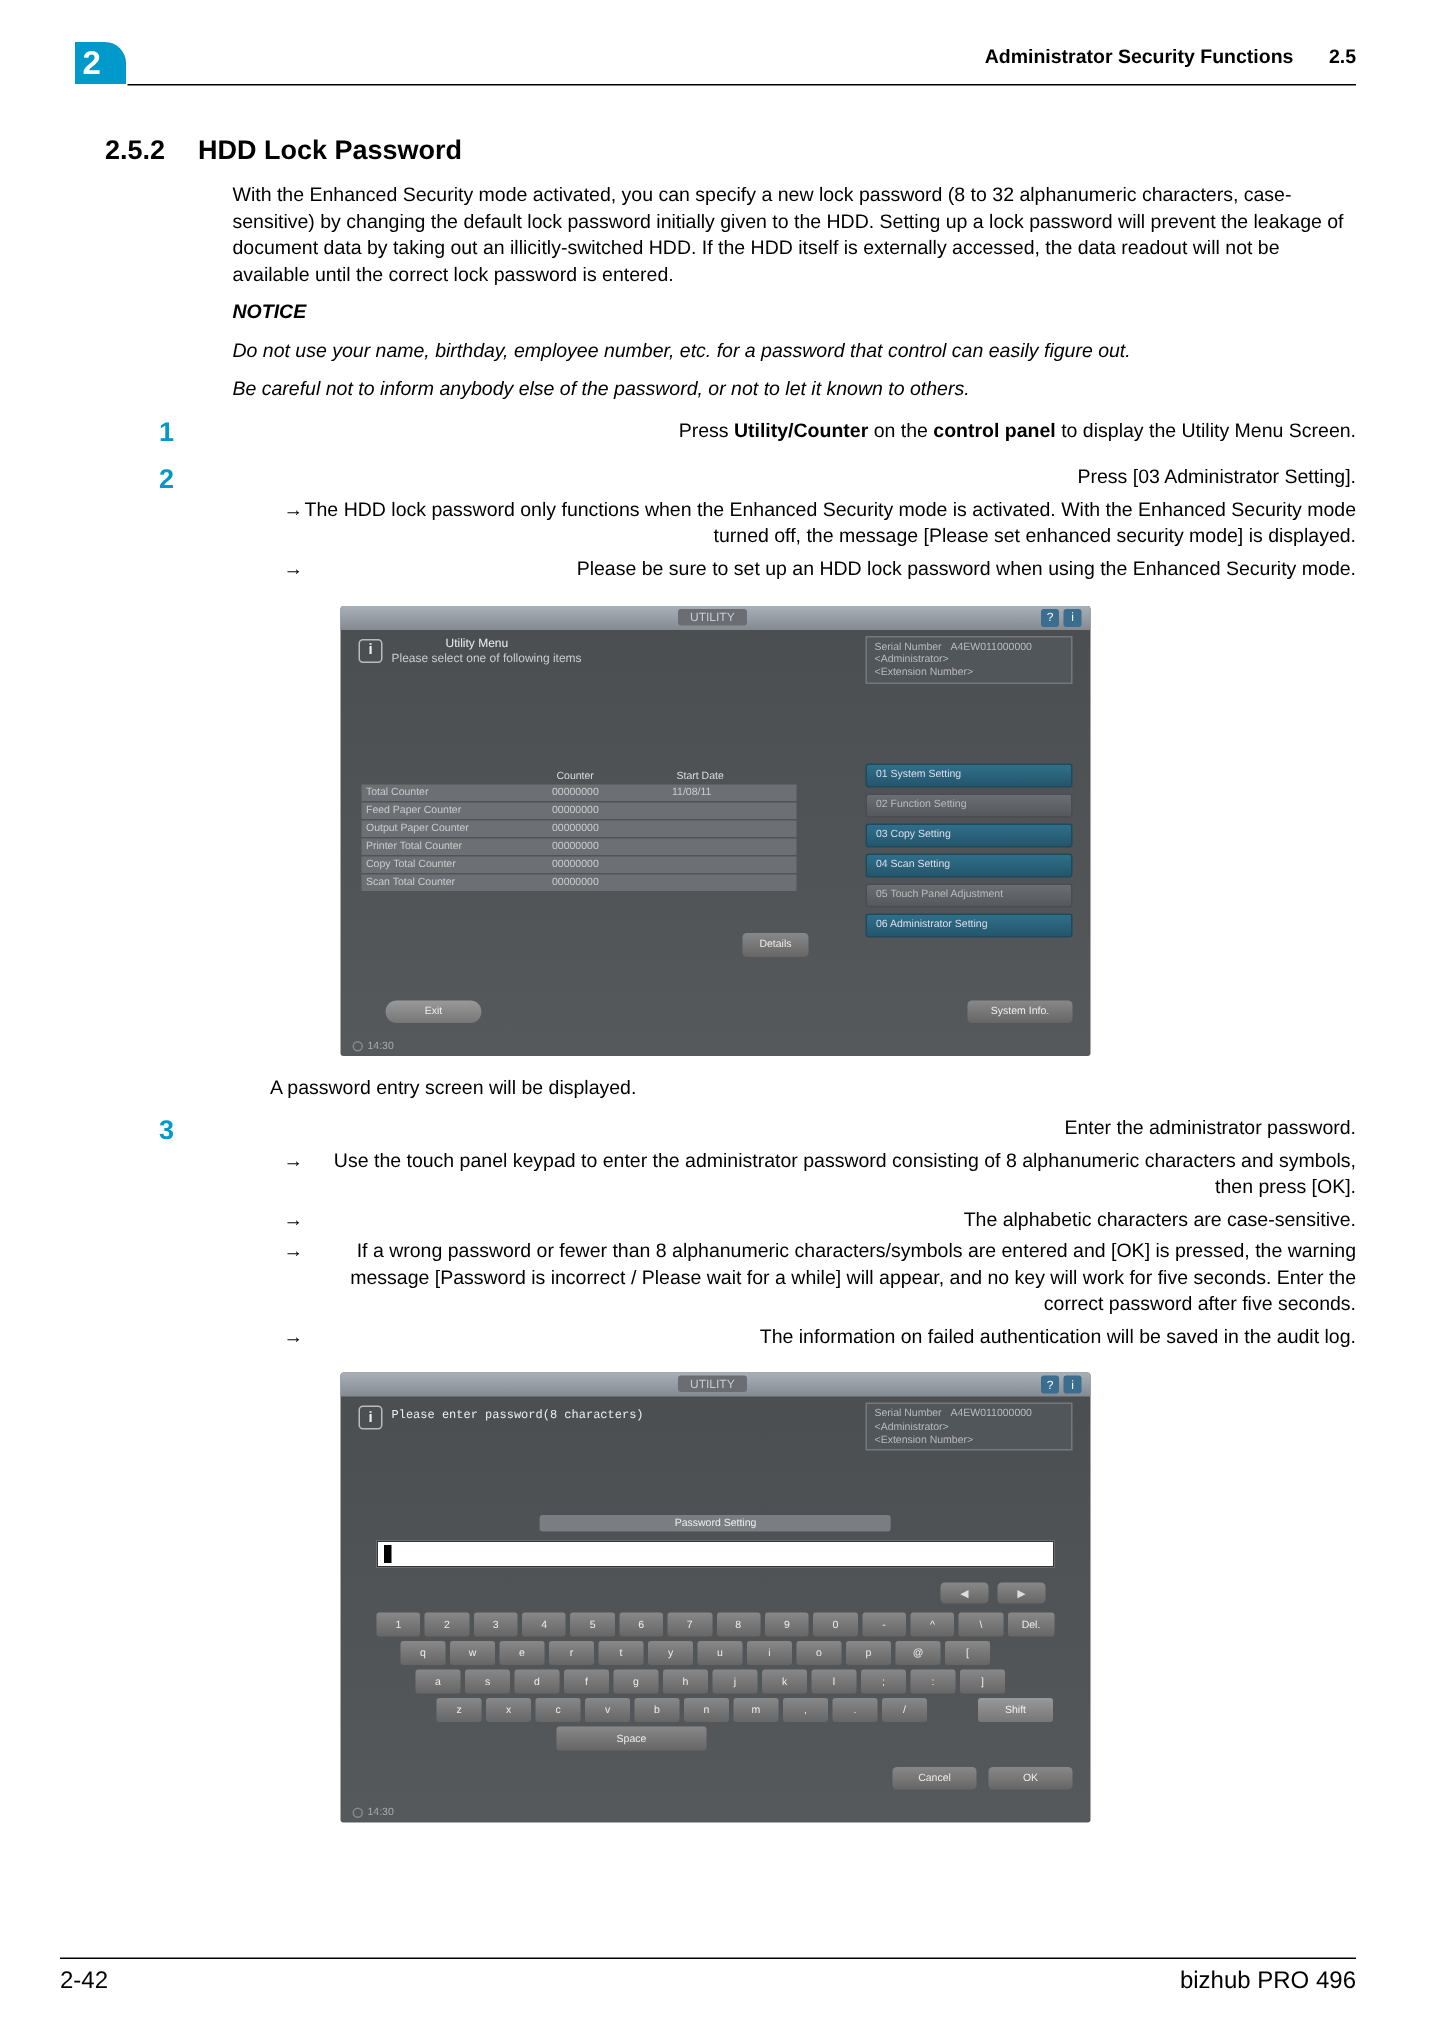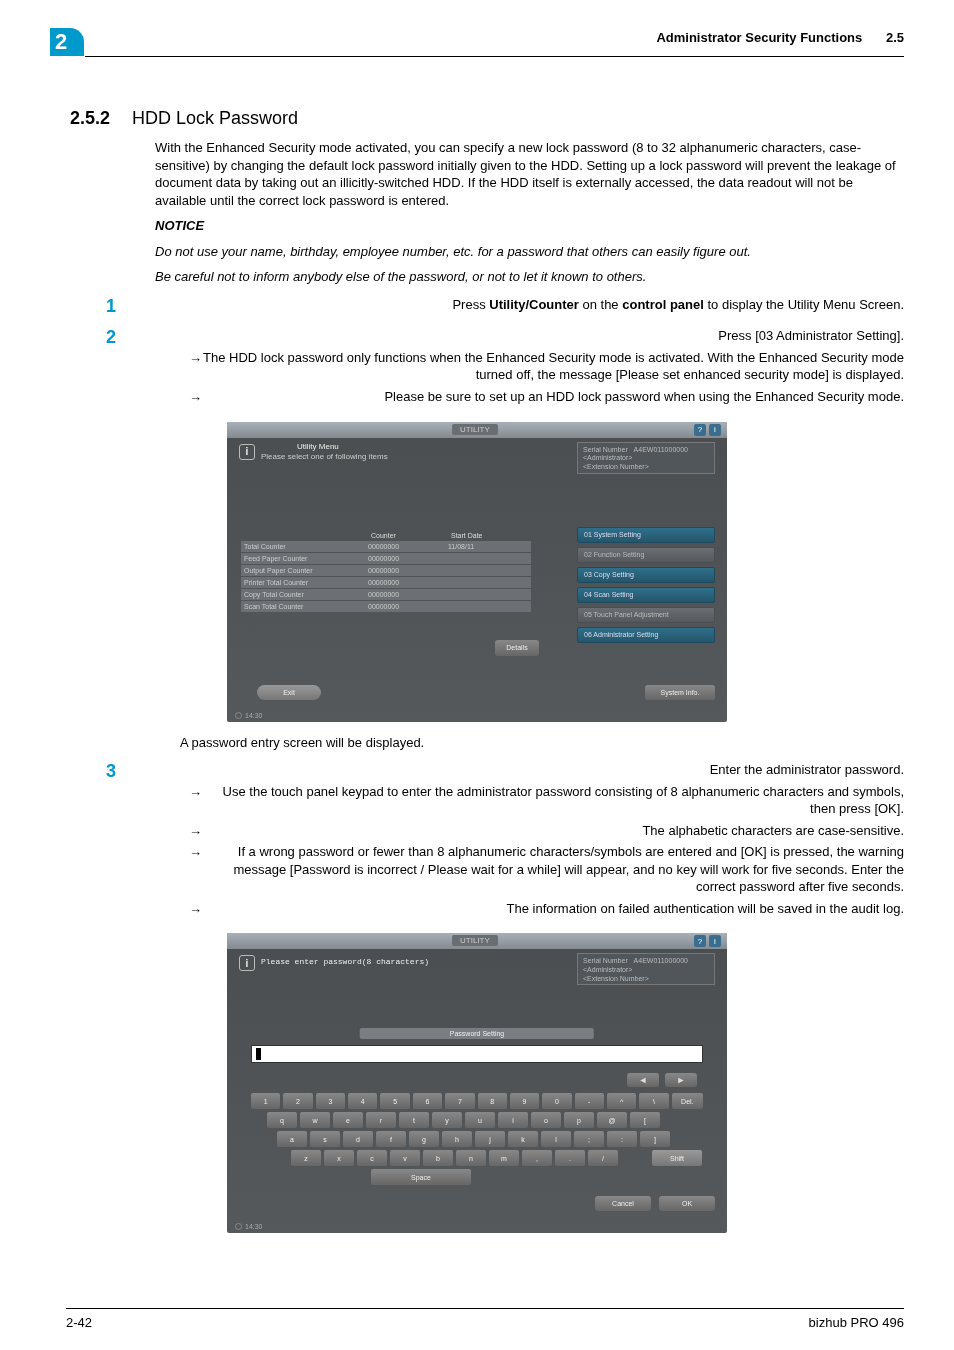--- a/index.html
+++ b/index.html
@@ -11,21 +11,21 @@
     width: 34px; height: 28px; padding-left: 5px; line-height: 28px;
     border-top-right-radius: 14px;
   }
   .header-right { position: absolute; top: 30px; right: 50px; font-size: 13px; font-weight: bold; }
   .header-right .secnum { margin-left: 20px; }
   .header-rule { position: absolute; top: 56px; left: 85px; right: 50px; border-bottom: 1px solid #000; }
 
   .content { margin-top: 60px; }
   .h-row { display: flex; align-items: baseline; margin-bottom: 10px; }
   .h-num { width: 62px; font-size: 18px; font-weight: bold; }
-  .h-title { font-size: 18px; font-weight: normal; margin-top: 18px; }
+  .h-title { font-size: 18px; font-weight: bold; }
 
   .body-block { margin-left: 85px; font-size: 13px; line-height: 1.35; }
   .body-block p { margin-bottom: 8px; }
   .notice { font-weight: bold; font-style: italic; margin-top: 6px; margin-bottom: 4px; }
   .italic { font-style: italic; }
 
   .step-row { display: flex; align-items: flex-start; margin-top: 10px; }
   .step-num { width: 48px; color: #0099cc; font-size: 18px; font-weight: bold; }
   .step-body { flex: 1; font-size: 13px; line-height: 1.35; text-align: right; }
   .step-body p { margin-bottom: 4px; }
@@ -107,22 +107,22 @@
   .ss2 .key.space { width:100px; }
   .ss2 .key.del { width:32px; }
   .ss2 .key.shift { width:50px; background:linear-gradient(#999,#777);}
   .ss2 .ok-btn { position:absolute; bottom:22px; right:12px; width:56px;height:15px;
     background:linear-gradient(#888,#666);border-radius:3px;font-size:7px;color:#eee;display:flex;align-items:center;justify-content:center;}
   .ss2 .cancel-btn { position:absolute; bottom:22px; right:76px; width:56px;height:15px;
     background:linear-gradient(#888,#666);border-radius:3px;font-size:7px;color:#eee;display:flex;align-items:center;justify-content:center;}
   .ss2 .clock { position:absolute; bottom:3px; left:8px; font-size:7px; color:#aaa; display:flex;align-items:center;gap:3px;}
   .ss2 .clock-dot{width:7px;height:7px;border:1px solid #888;border-radius:50%;}
 
-  .footer { position:absolute; bottom:20px; left:66px; right:50px;
-    border-top:1px solid #000; padding-top:6px; font-size:13px;
+  .footer { position:absolute; bottom:20px; left:40px; right:50px;
+    border-top:1px solid #000; padding-top:6px; font-size:16px;
     display:flex; justify-content:space-between;}
 </style>
 </head>
 <body>
 
 <div class="chapter-badge">2</div>
 <div class="header-right">
   <span>Administrator Security Functions</span>
   <span class="secnum">2.5</span>
 </div>
@@ -131,21 +131,21 @@
 <div class="content">
 
   <div class="h-row" style="margin-left:20px;">
     <div class="h-num">2.5.2</div>
     <div class="h-title">HDD Lock Password</div>
   </div>
 
   <div class="body-block" style="margin-left:105px;">
     <p>With the Enhanced Security mode activated, you can specify a new lock password (8 to 32 alphanumeric characters, case-sensitive) by changing the default lock password initially given to the HDD. Setting up a lock password will prevent the leakage of document data by taking out an illicitly-switched HDD. If the HDD itself is externally accessed, the data readout will not be available until the correct lock password is entered.</p>
     <p class="notice">NOTICE</p>
-    <p class="italic">Do not use your name, birthday, employee number, etc. for a password that others can easily figure out.</p>
+    <p class="italic">Do not use your name, birthday, employee number, etc. for a password that control can easily figure out.</p>
     <p class="italic">Be careful not to inform anybody else of the password, or not to let it known to others.</p>
   </div>
 
   <div class="step-row" style="margin-left:56px;">
     <div class="step-num">1</div>
     <div class="step-body">
       <p>
         <span>Press </span><span class="bold">Utility/Counter</span><span> on the </span><span class="bold">control panel</span><span> to display the Utility Menu Screen.</span>
       </p>
     </div>

